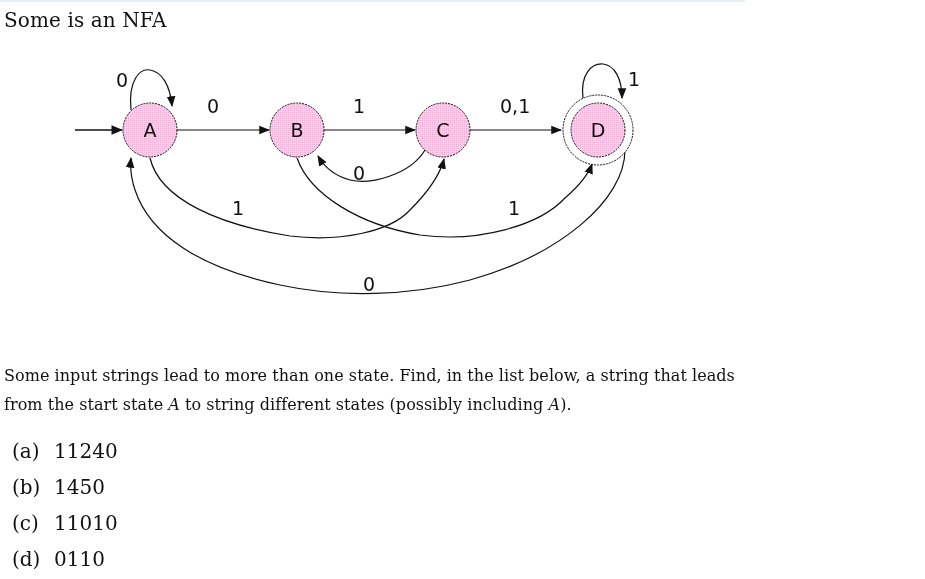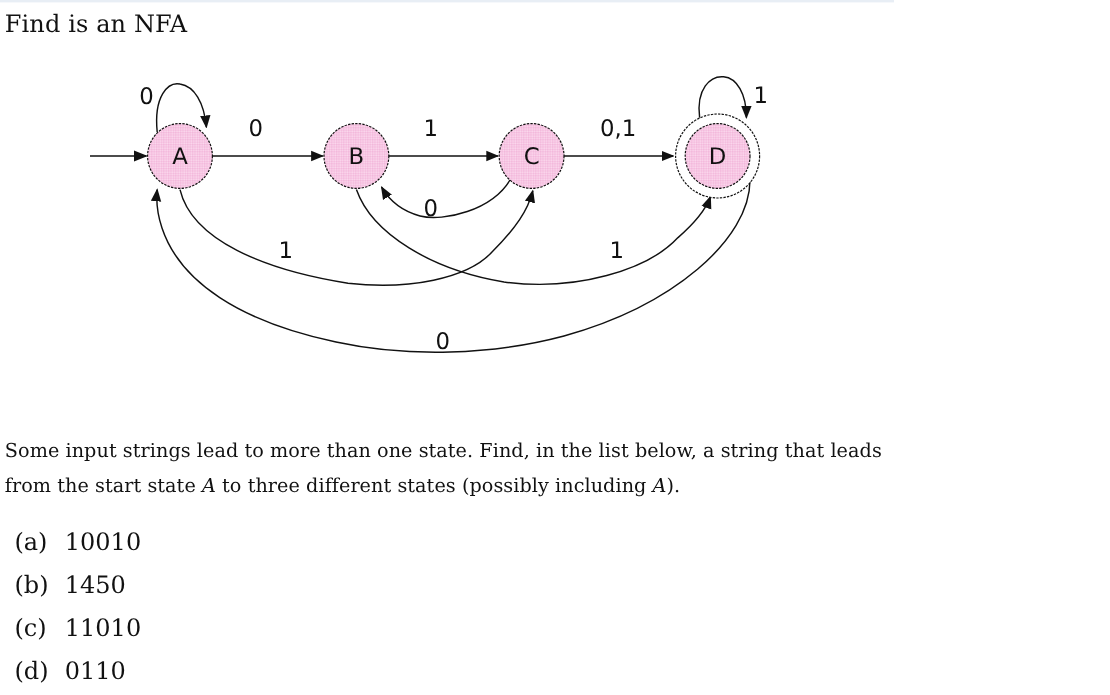--- a/index.html
+++ b/index.html
@@ -75,21 +75,21 @@
     .option .opt-key {
       width: 42px;
       display: inline-block;
     }
   </style>
 </head>
 <body>
 
 <div class="top-rule"></div>
 
-<div class="intro">Find is an NFA</div>
+<div class="intro">Some is an NFA</div>
 
 <svg class="diagram" viewBox="0 0 925 330" xmlns="http://www.w3.org/2000/svg">
   <defs>
     <pattern id="dither" width="2" height="2" patternUnits="userSpaceOnUse">
       <rect width="2" height="2" fill="#f7c6e3"></rect>
       <rect width="1" height="1" fill="#f2b5da"></rect>
       <rect x="1" y="1" width="1" height="1" fill="#fbd9ee"></rect>
     </pattern>
     <marker id="arrow" viewBox="0 0 10 10" refX="9" refY="5" markerWidth="9" markerHeight="9" orient="auto-start-reverse">
       <path d="M0,1 L10,5 L0,9 z" fill="#111111"></path>
@@ -159,27 +159,27 @@
   </g>
   <g>
     <circle cx="598" cy="130" r="35" fill="#ffffff" stroke="#111" stroke-width="1" stroke-dasharray="2,1"></circle>
     <circle cx="598" cy="130" r="27" fill="url(#dither)" stroke="#111" stroke-width="1" stroke-dasharray="2,1"></circle>
     <text class="state-label" x="598" y="137" text-anchor="middle">D</text>
   </g>
 </svg>
 
 <div class="question">
   <span>Some input strings lead to more than one state. Find, in the list below, a string that leads</span><br>
-  <span>from the start state </span><span class="math">A</span><span> to three different states (possibly including </span><span class="math">A</span><span>).</span>
+  <span>from the start state </span><span class="math">A</span><span> to string different states (possibly including </span><span class="math">A</span><span>).</span>
 </div>
 
 <div class="options">
   <div class="option">
     <span class="opt-key">(a)</span>
-    <span>10010</span>
+    <span>11240</span>
   </div>
   <div class="option">
     <span class="opt-key">(b)</span>
     <span>1450</span>
   </div>
   <div class="option">
     <span class="opt-key">(c)</span>
     <span>11010</span>
   </div>
   <div class="option">

